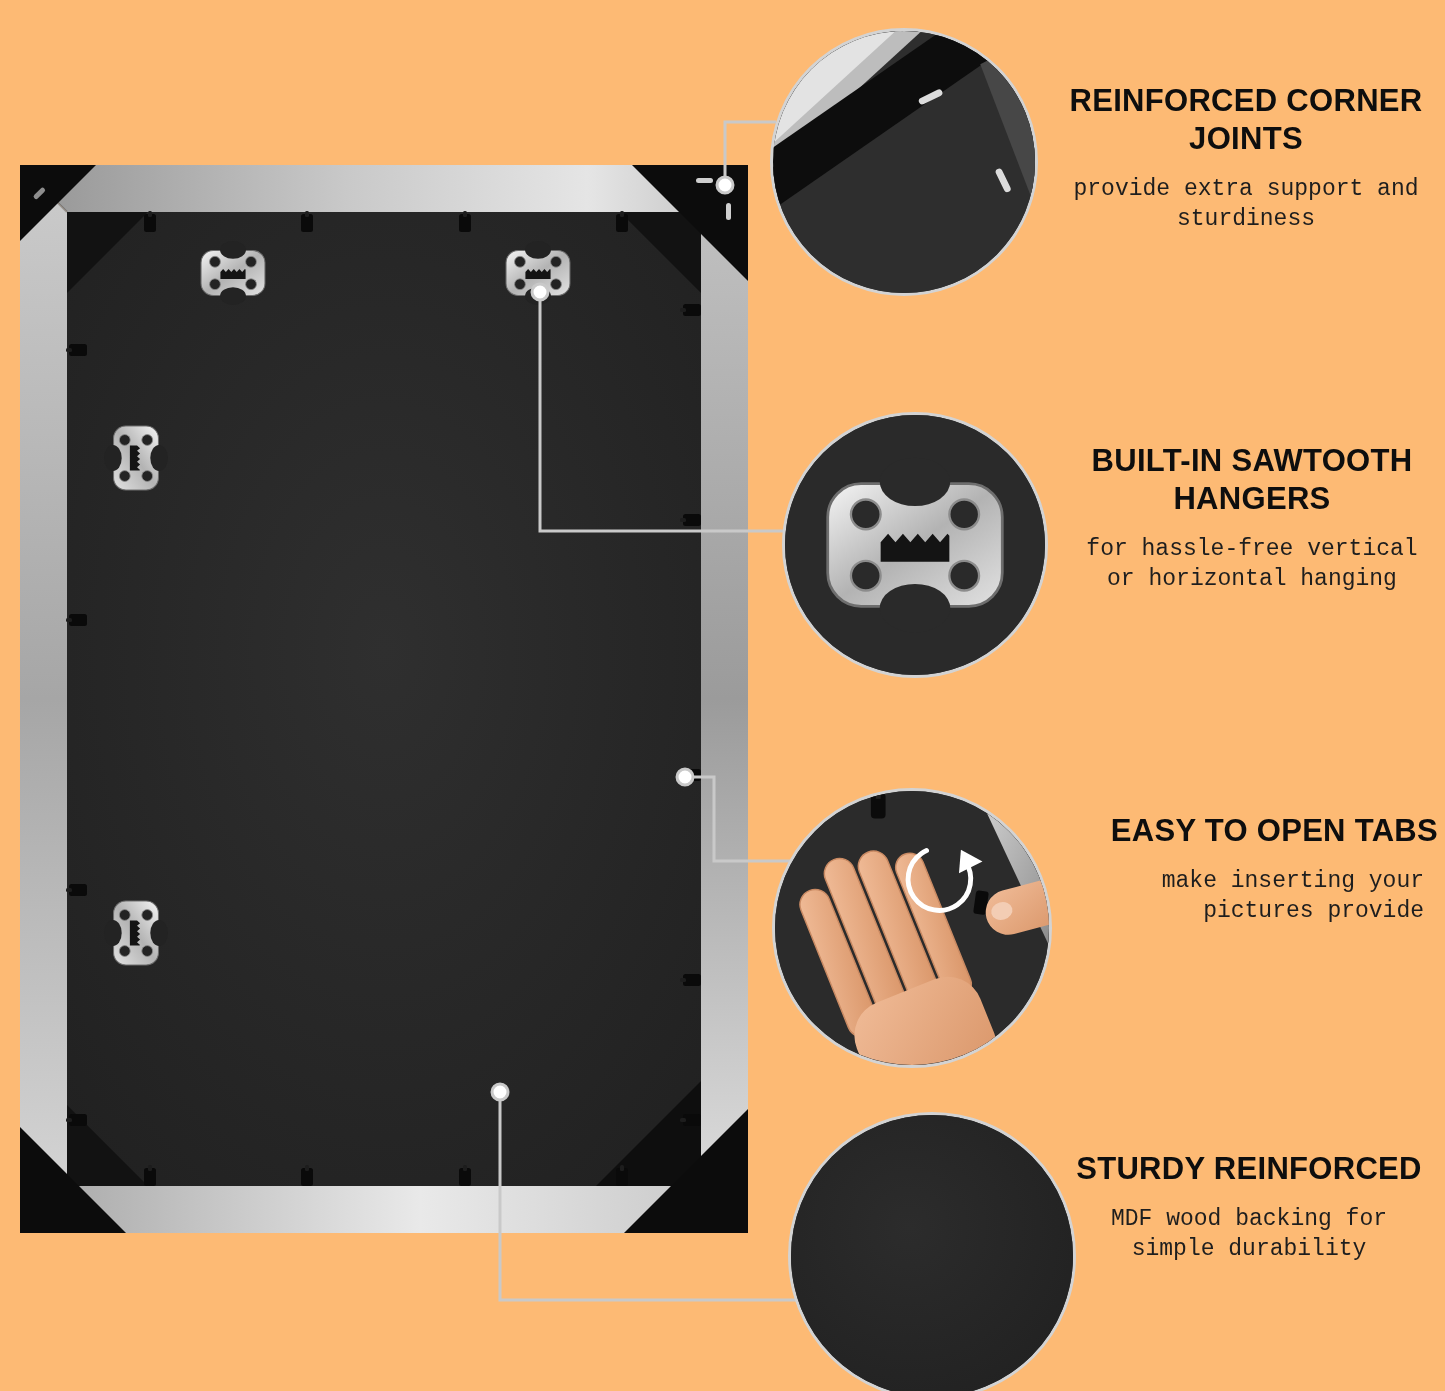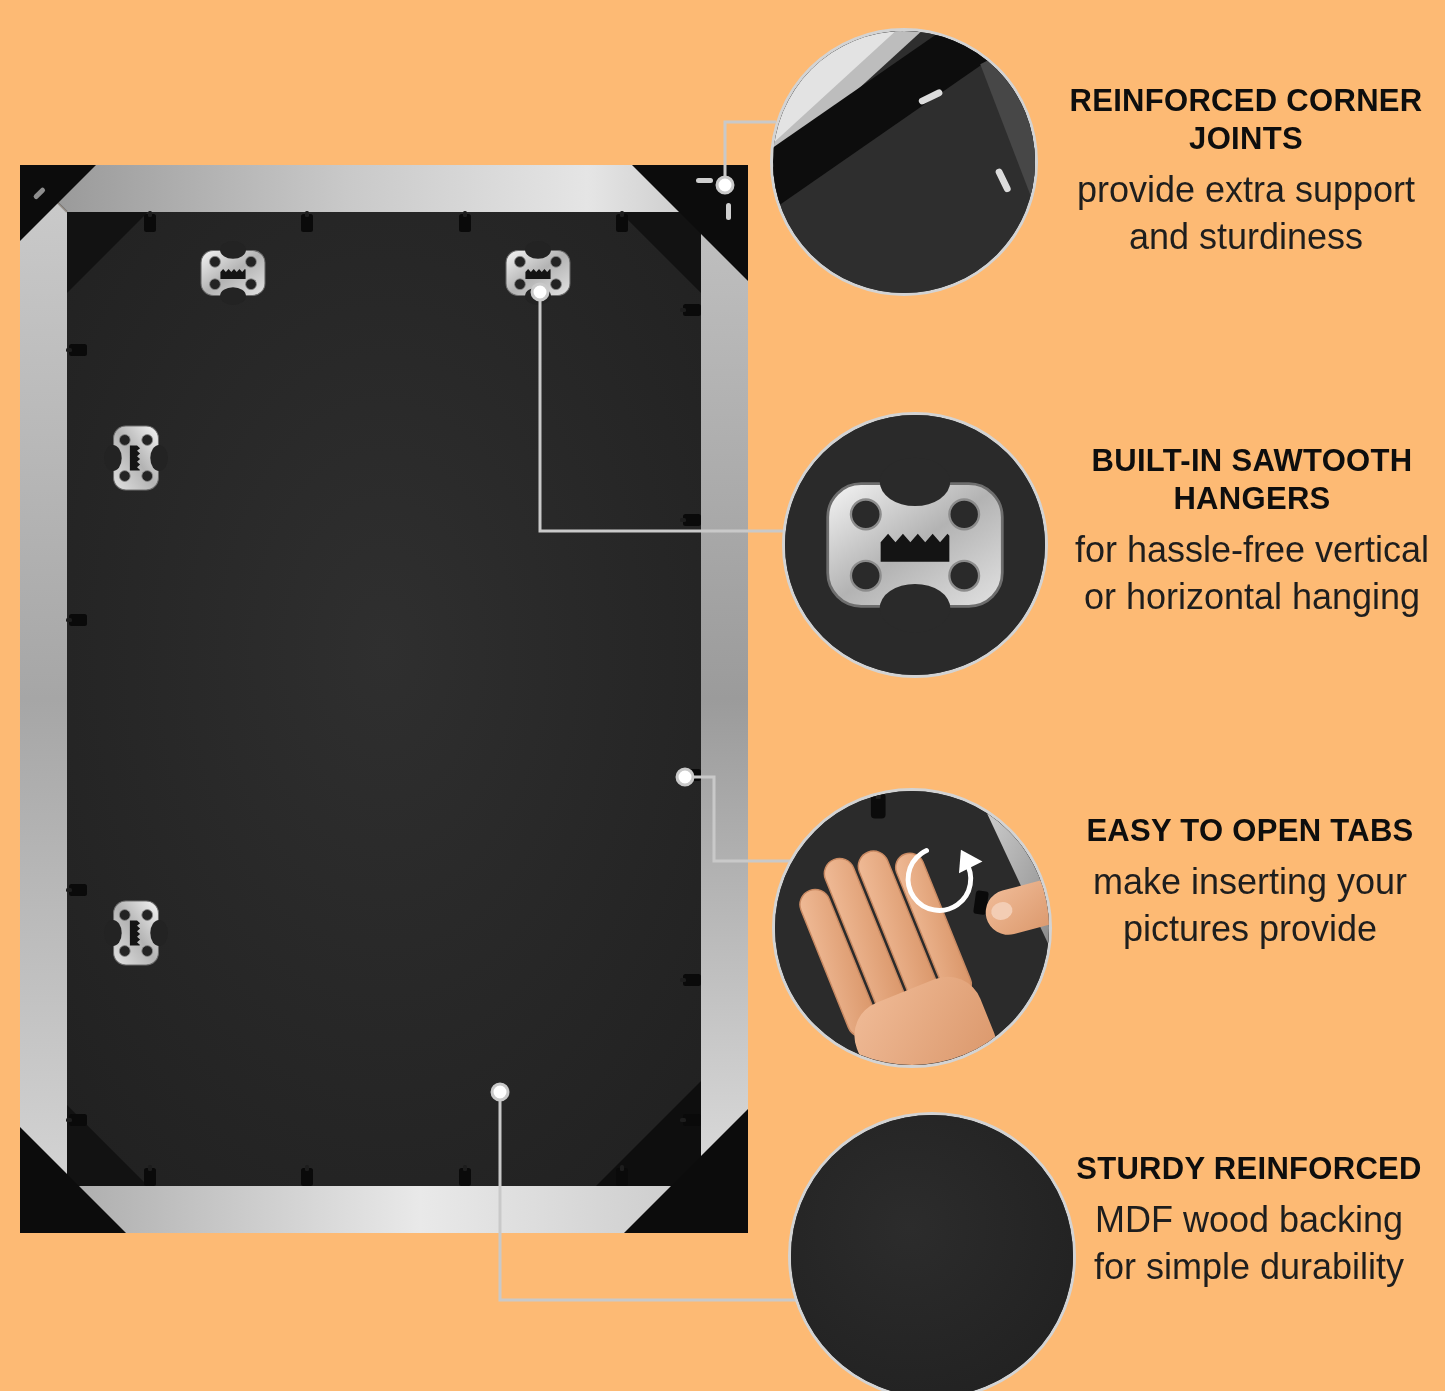--- a/index.html
+++ b/index.html
@@ -12,24 +12,24 @@
 
   .zoom-circle { position:absolute; border-radius:50%; border:3px solid #d3d3d3; overflow:hidden; background:#2b2b2b; }
   .zoom-circle svg { display:block; width:100%; height:100%; }
   #c1 { left:770px; top:28px;   width:268px; height:268px; }
   #c2 { left:782px; top:412px;  width:266px; height:266px; }
   #c3 { left:772px; top:788px;  width:280px; height:280px; }
   #c4 { left:788px; top:1112px; width:288px; height:288px; background:#262626; }
 
   .ftext { position:absolute; text-align:center; }
   .ftitle { font-weight:700; font-size:31px; line-height:1.22; letter-spacing:.3px; color:#0e0e0e; }
-  .fdesc  { font-weight:400; font-size:36px; line-height:1.32; color:#1e1e1e; margin-top:8px; padding:0 14px; }
+  .fdesc  { font-weight:400; font-size:23px; line-height:1.32; color:#1e1e1e; margin-top:16px; padding:0 14px;font-family:Liberation Mono, monospace; }
   #t1 { left:1050px; top:82px;   width:392px; }
   #t2 { left:1056px; top:442px;  width:392px; }
-  #t3 { left:1062px; top:812px;  width:376px; }
+  #t3 { left:1062px; top:812px;  width:376px;text-align:right; }
   #t4 { left:1056px; top:1150px; width:386px; }
 </style>
 </head>
 <body>
 
 <div class="canvas">
 
   <svg class="frame-svg" viewBox="0 0 728 1068">
     <defs>
       <linearGradient id="gTop" x1="0" y1="0" x2="1" y2="0">

